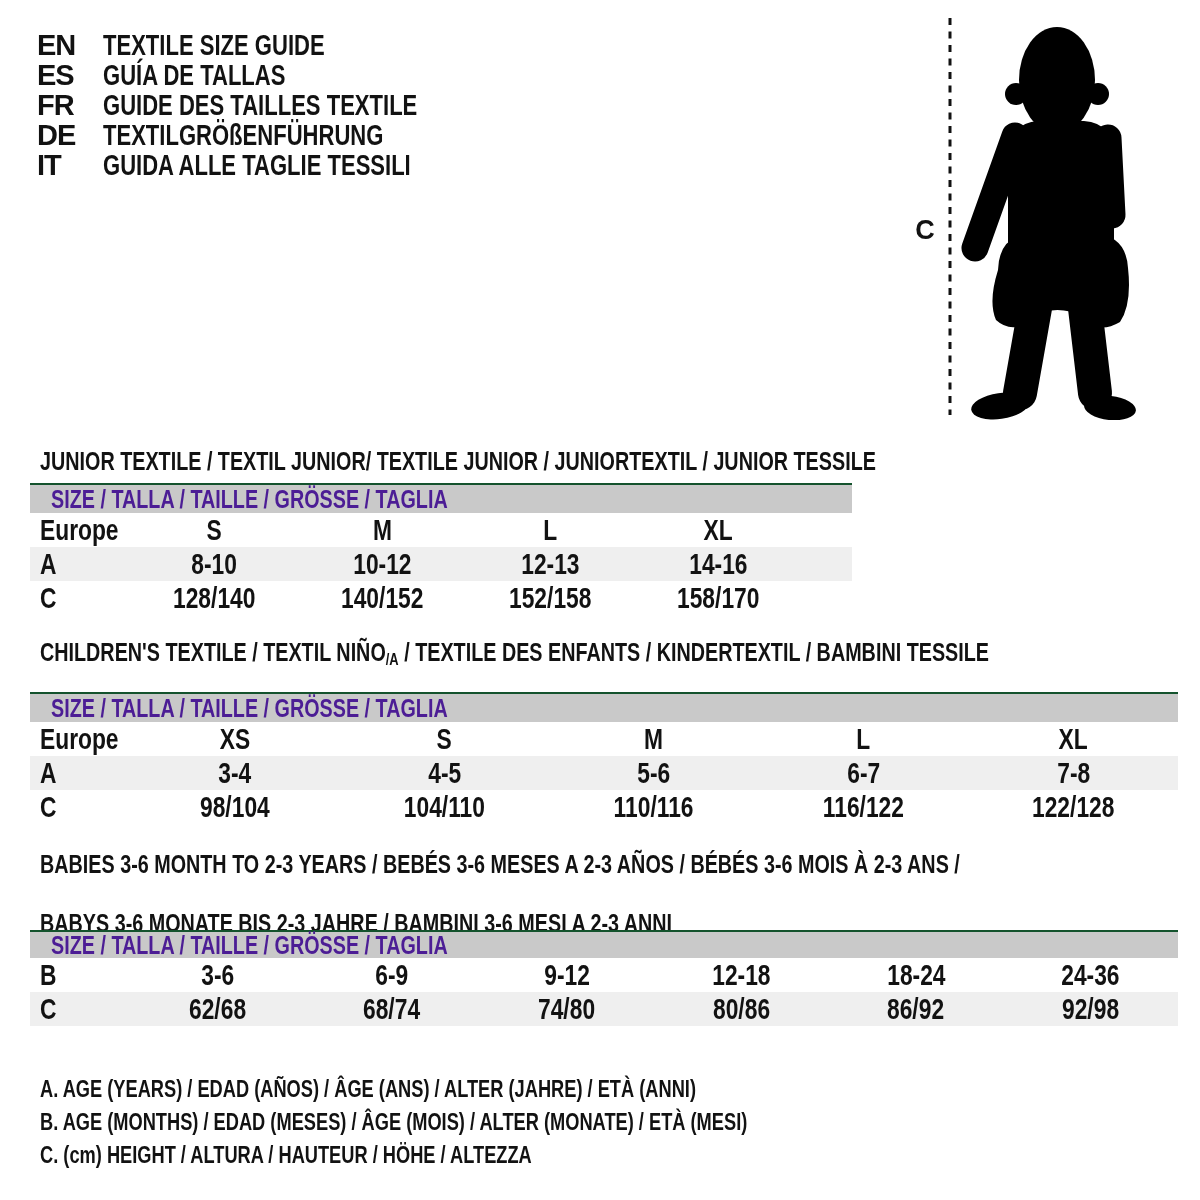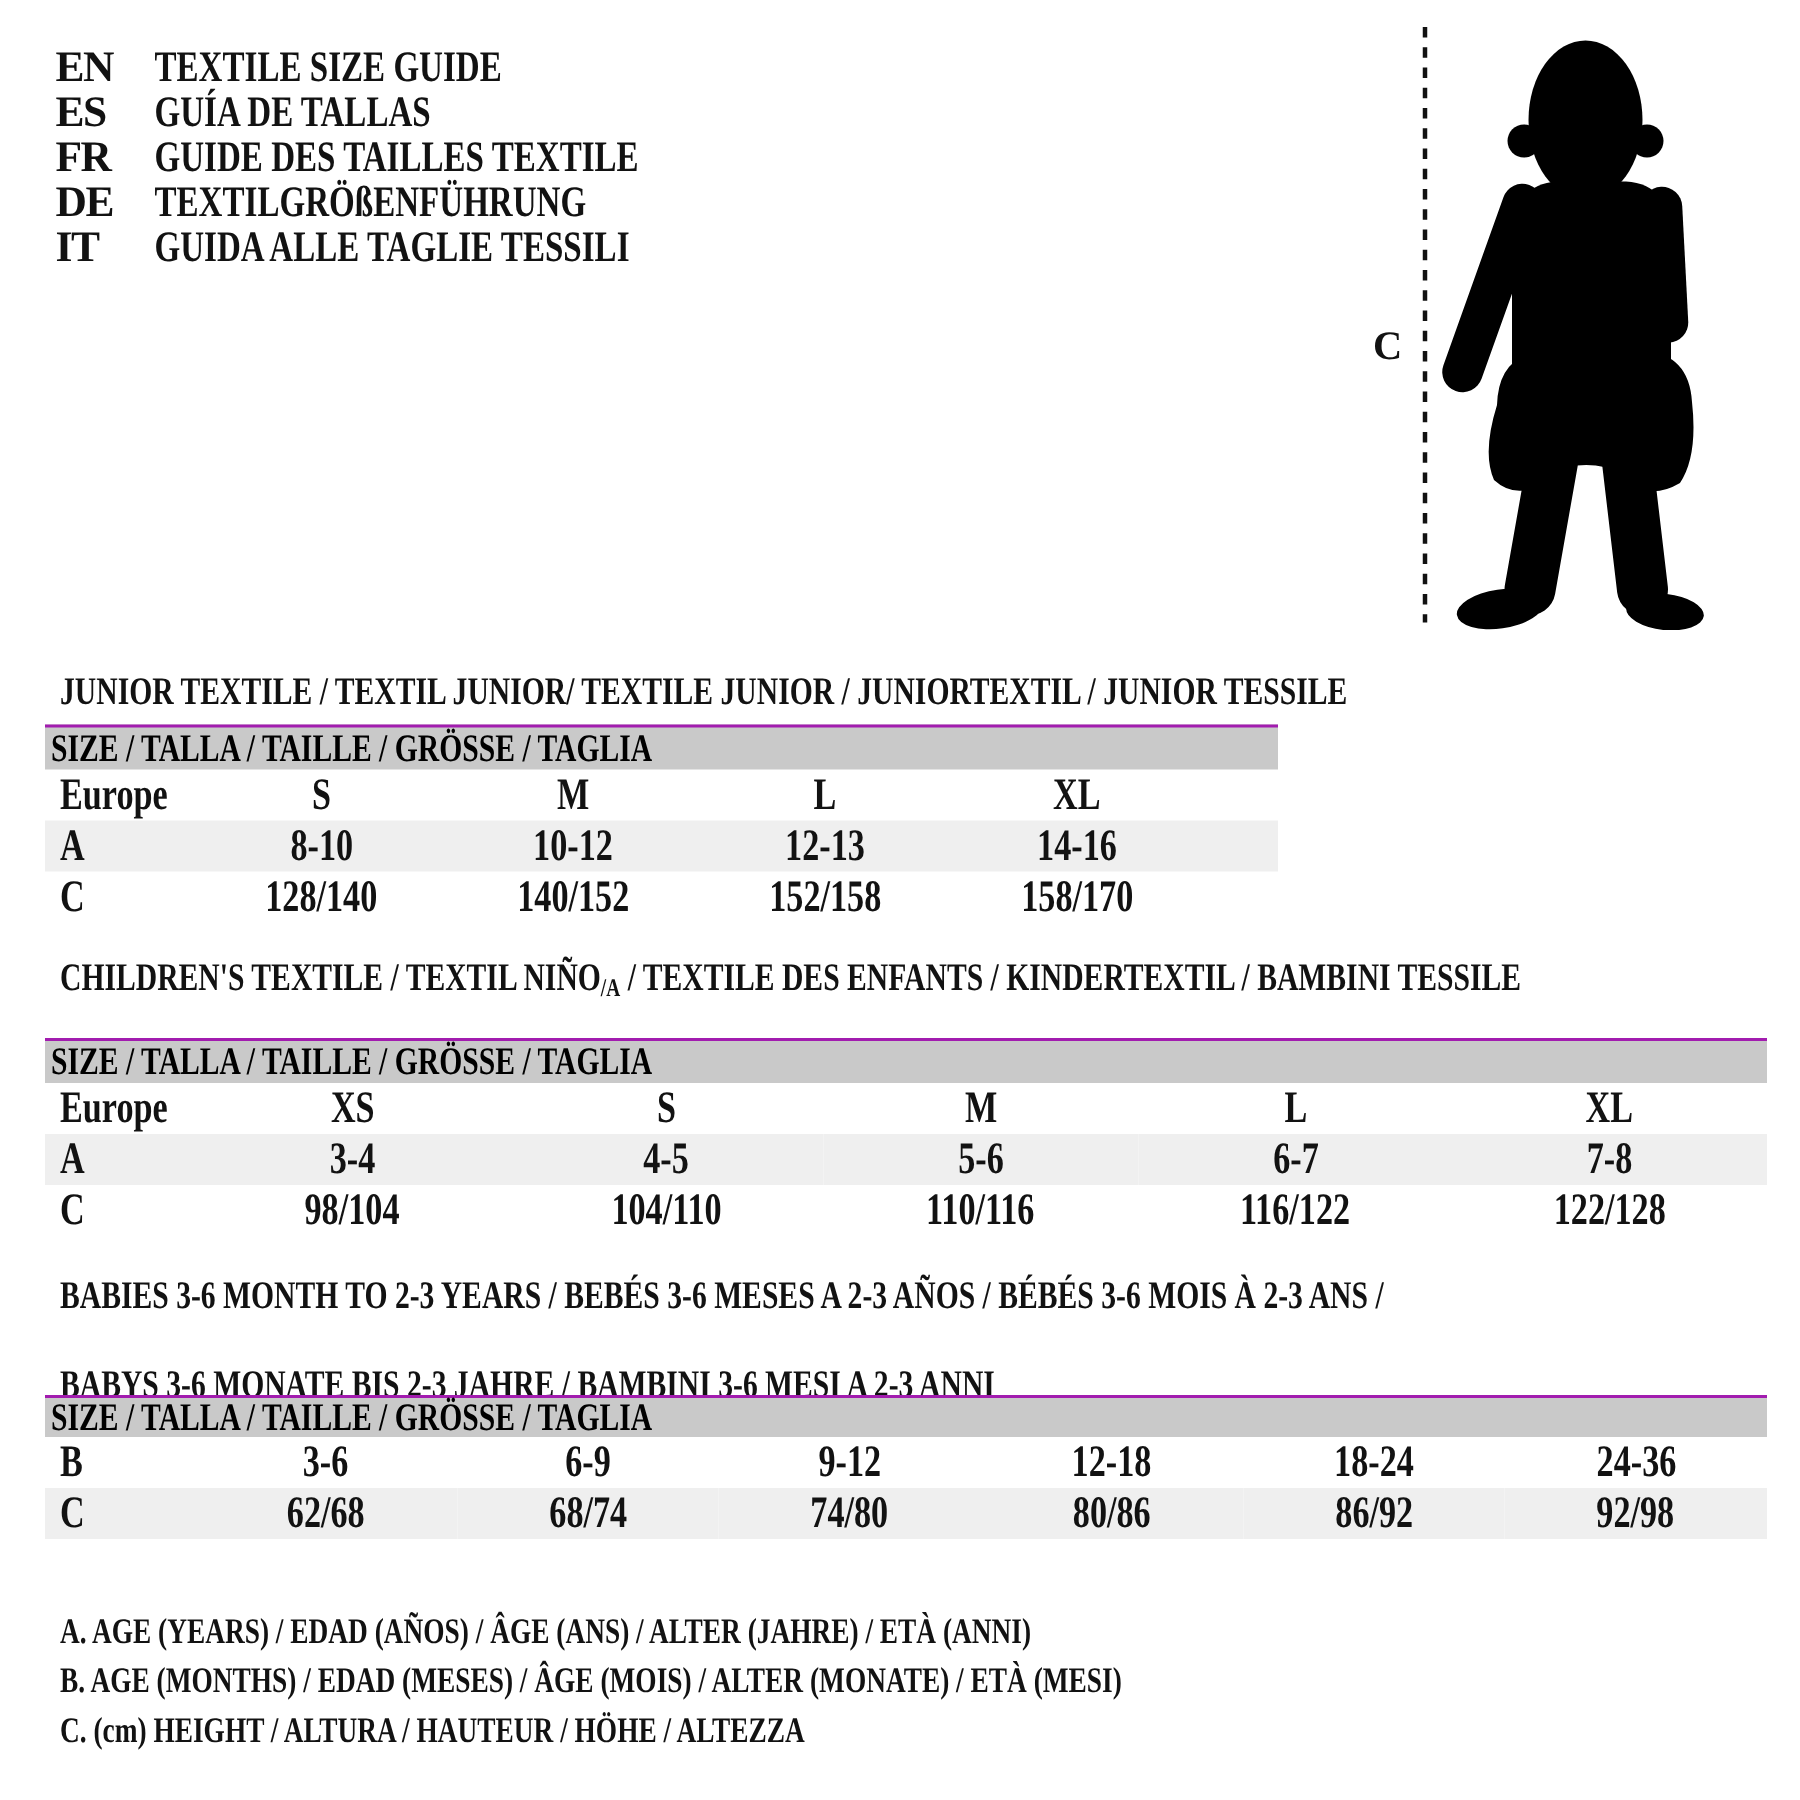--- a/index.html
+++ b/index.html
@@ -1,18 +1,18 @@
 <!DOCTYPE html>
 <html><head>
 <meta charset="utf-8">
 <style>
   html,body{margin:0;padding:0;background:#fff;}
   #stage{
     position:relative;width:1200px;height:1200px;background:#ffffff;
-    font-family:Liberation Serif, serif;
+    font-family:Liberation Sans, sans-serif;
     color:#121212;overflow:hidden;
   }
   
   .cl{display:inline-block;transform:scaleX(0.76);transform-origin:0 50%;white-space:nowrap;}
   .cx{display:inline-block;transform:scaleX(0.76);transform-origin:50% 50%;white-space:nowrap;}
 
   
   #lang-block{position:absolute;left:37px;top:30px;}
   .lang-row{height:30px;line-height:30px;font-size:29px;font-weight:bold;}
   .lang-code{display:inline-block;width:66px;letter-spacing:-1px;}
@@ -21,22 +21,22 @@
   #figure-svg{position:absolute;left:905px;top:8px;}
   #measure-label{position:absolute;left:908px;top:215px;width:34px;text-align:center;
     font-size:27px;font-weight:bold;}
 
   
   .sec-title{position:absolute;left:40px;font-size:26px;font-weight:bold;line-height:26px;}
   .sub-a{font-size:17px;vertical-align:-4px;font-weight:bold;}
 
   
   .tbl-wrap{position:absolute;left:30px;}
-  .size-bar{background:#c9c9c9;border-top:2px solid #a21caf;box-sizing:border-box;
-    padding-left:4px;color:#000000;font-weight:bold;font-size:26px;}
+  .size-bar{background:#c9c9c9;border-top:2px solid #14532d;box-sizing:border-box;
+    padding-left:21px;color:#4c1d95;font-weight:bold;font-size:26px;}
   .size-bar.h30{height:30px;line-height:28px;}
   .size-bar.h28{height:28px;line-height:26px;}
   table.size{border-collapse:collapse;table-layout:fixed;}
   table.size td{padding:0;font-weight:bold;font-size:30px;text-align:center;vertical-align:middle;margin-top:40px;}
   table.size td.lbl{text-align:left;padding-left:10px;}
   tr.shaded{background:#efefef;}
   tr.h32{height:32px;}
   tr.h30{height:30px;}
 
   

